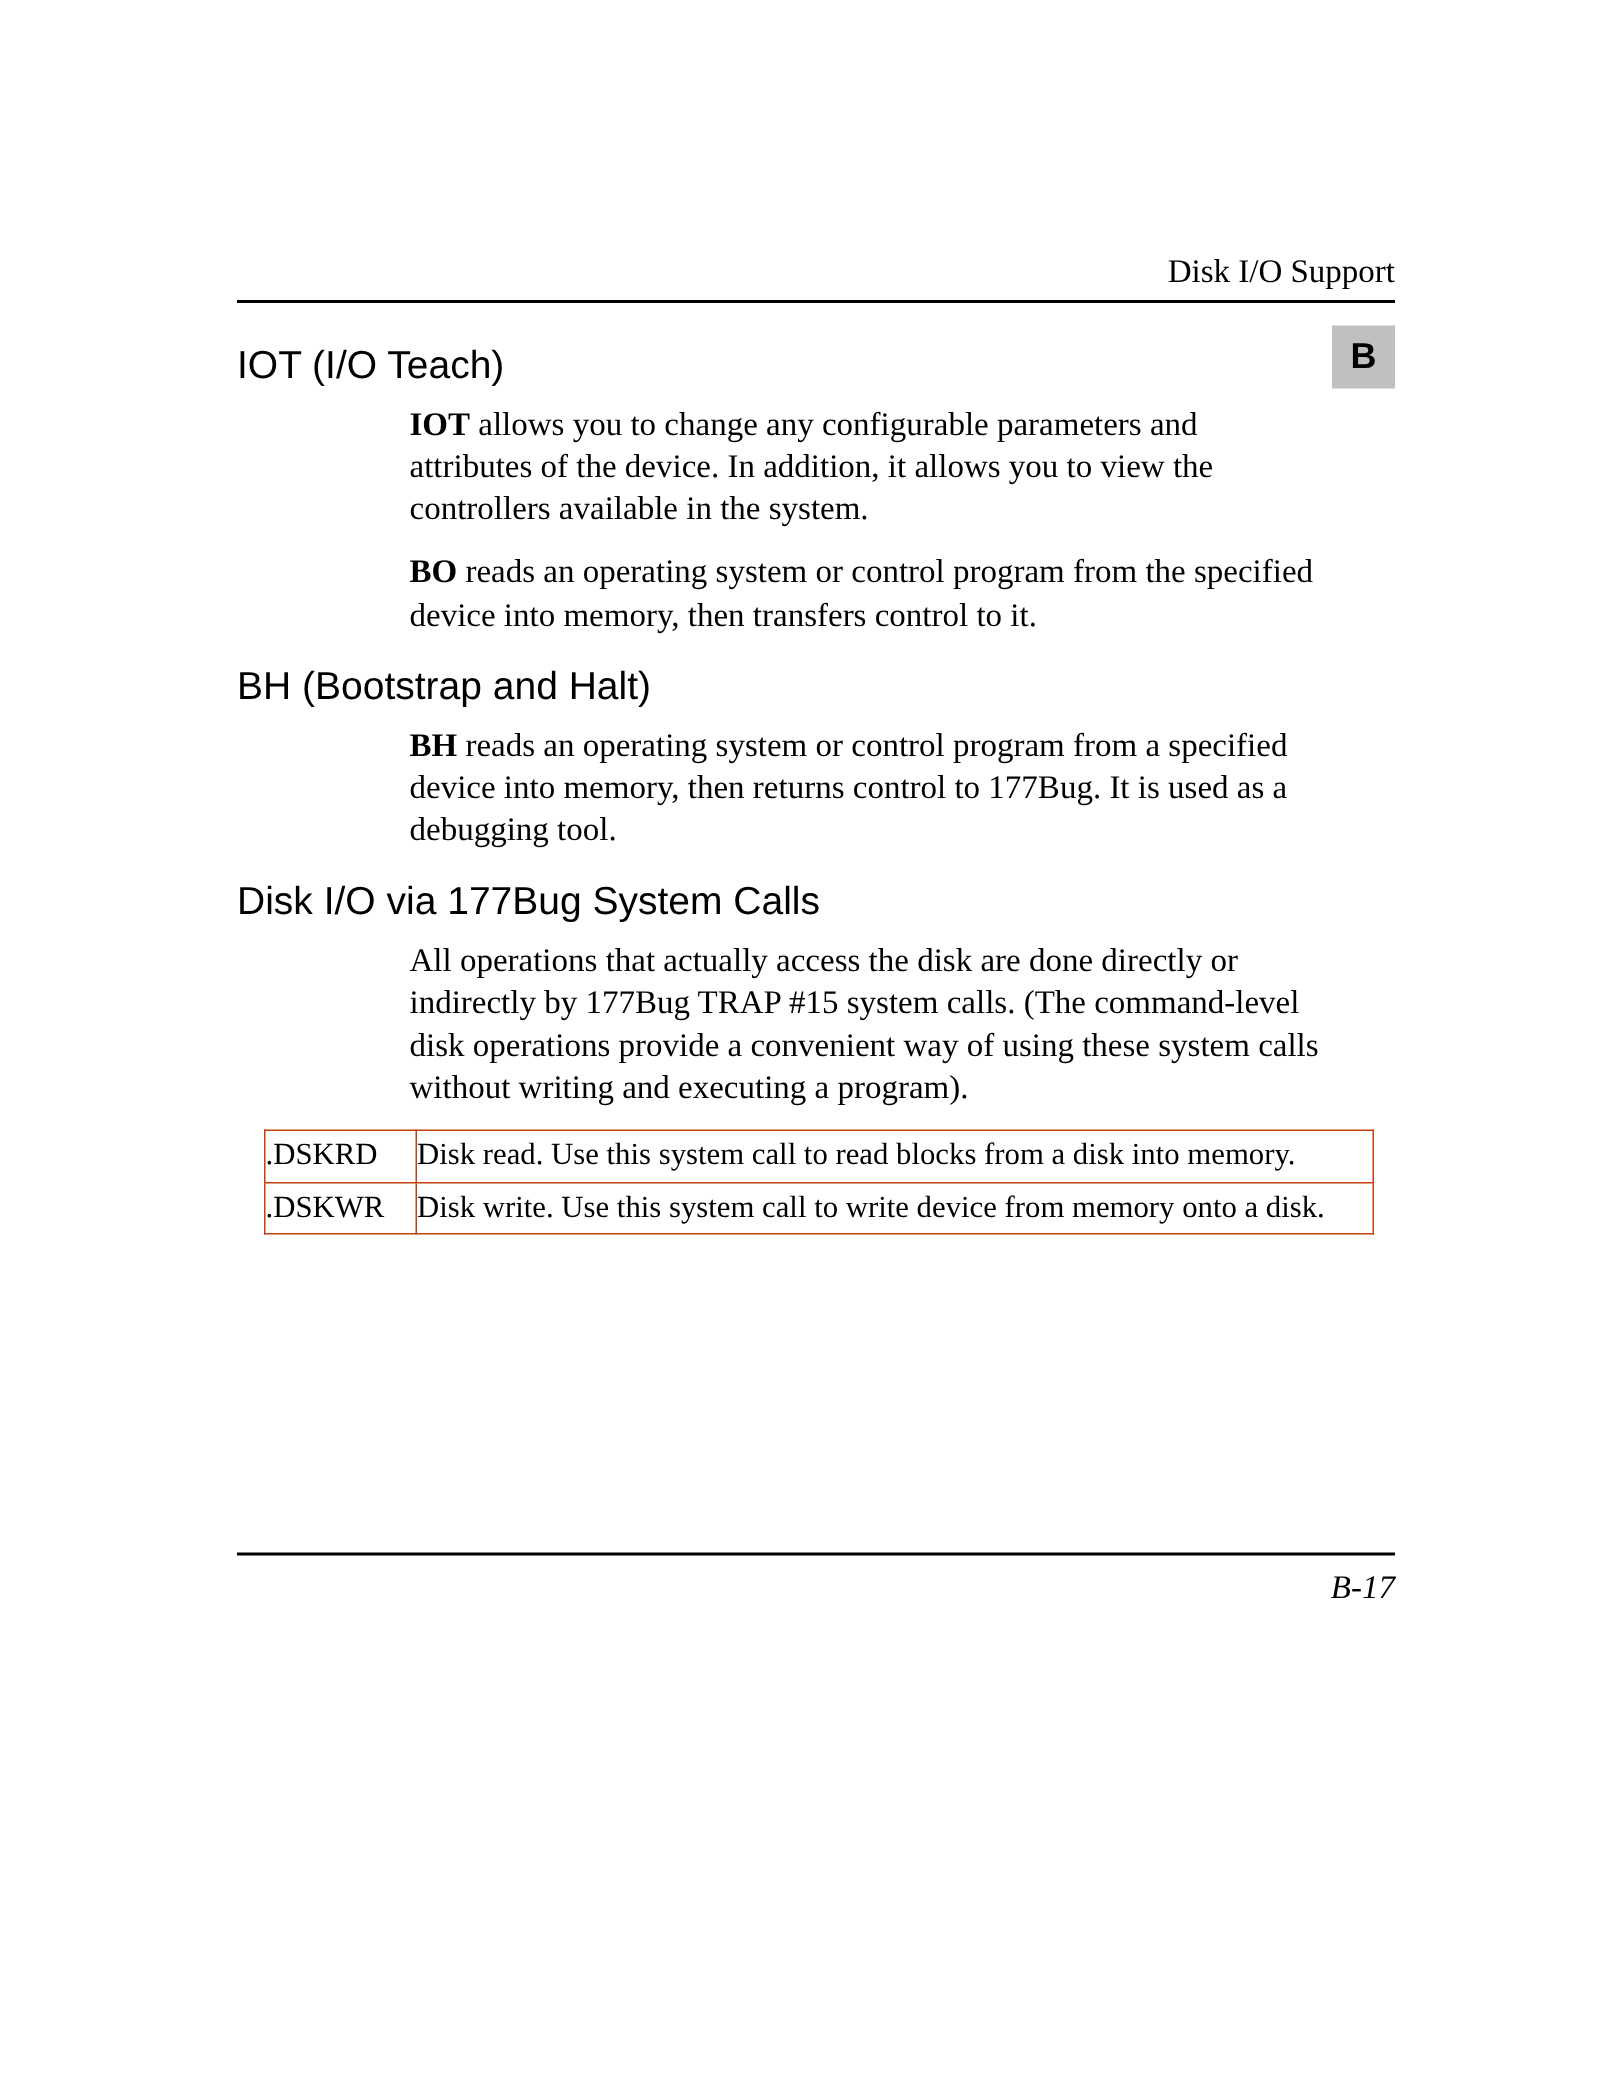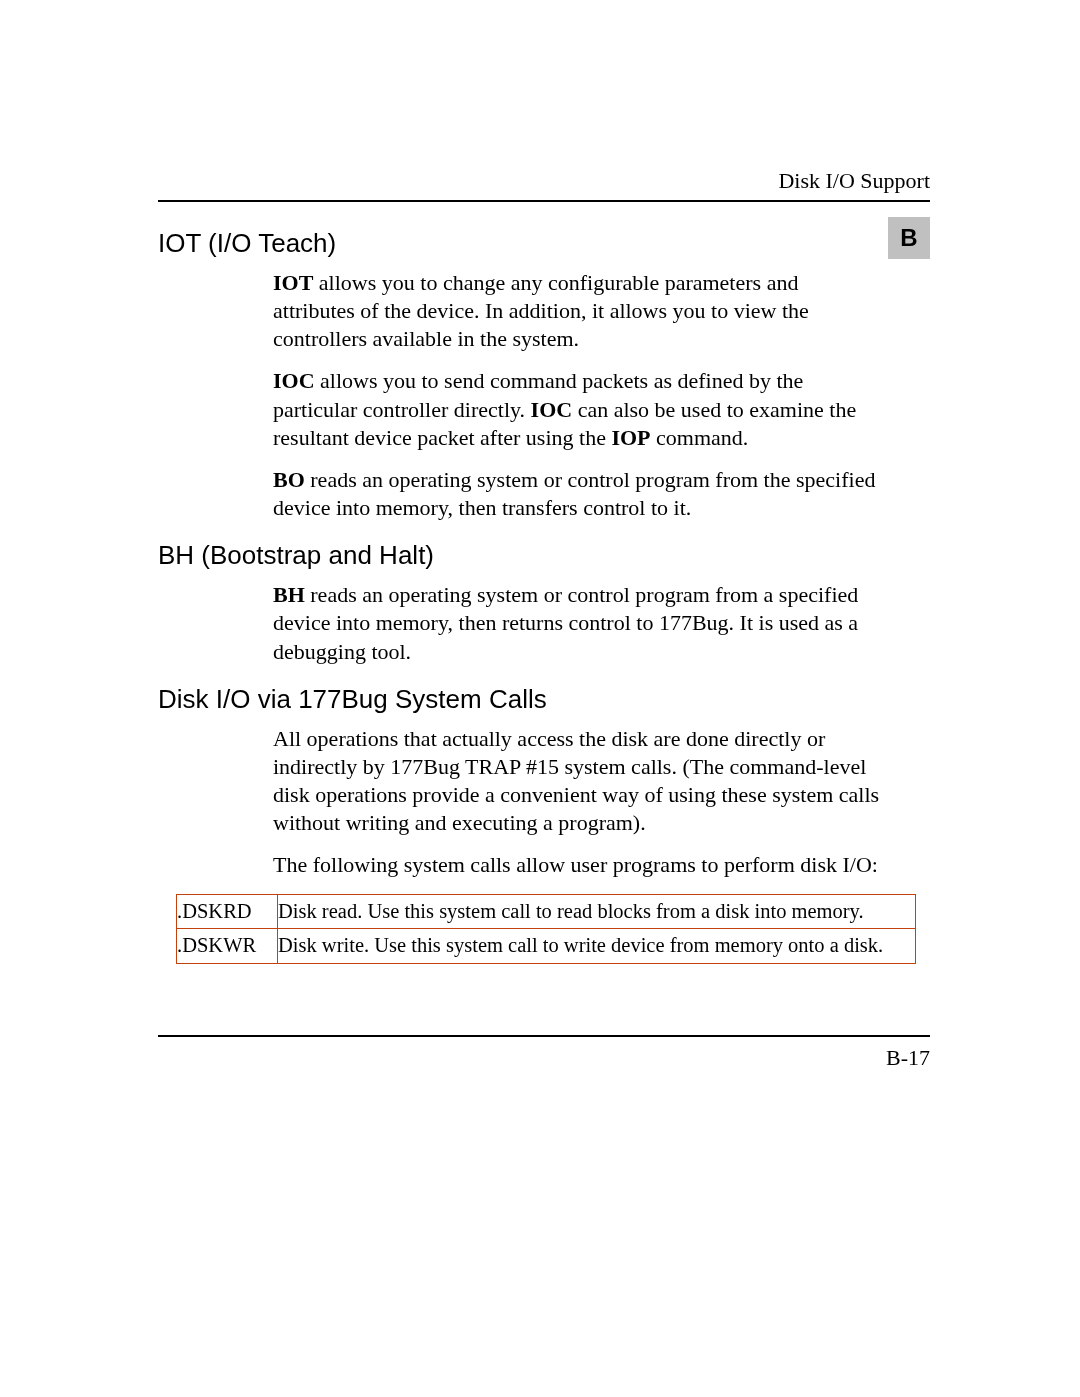--- a/index.html
+++ b/index.html
@@ -81,20 +81,21 @@
   }
   table.syscalls td.code {
     width: 100px;
     white-space: nowrap;
   }
   .footer {
     position: absolute;
     left: 158px;
     right: 150px;
     top: 1035px;
+    font-style: italic;
   }
   .footer-rule {
     border: none;
     border-top: 2px solid #000;
     margin: 0 0 8px 0;
   }
   .footer-num {
     text-align: right;
     font-size: 22px;
   }
@@ -113,36 +114,32 @@
     <span>B</span>
   </div>
 
   <div class="content">
 
     <h2 class="section">IOT (I/O Teach)</h2>
     <p class="body-para">
       <b>IOT</b><span> allows you to change any configurable parameters and attributes of the device. In addition, it allows you to view the controllers available in the system.</span>
     </p>
 
-    <p class="body-para">
-      <b>IOC</b><span> allows you to send command packets as defined by the particular controller directly. </span><b>IOC</b><span> can also be used to examine the resultant device packet after using the </span><b>IOP</b><span> command.</span>
-    </p>
 
     <p class="body-para">
       <b>BO</b><span> reads an operating system or control program from the specified device into memory, then transfers control to it.</span>
     </p>
 
     <h2 class="section gap-lg">BH (Bootstrap and Halt)</h2>
     <p class="body-para">
       <b>BH</b><span> reads an operating system or control program from a specified device into memory, then returns control to 177Bug. It is used as a debugging tool.</span>
     </p>
 
     <h2 class="section gap-lg">Disk I/O via 177Bug System Calls</h2>
     <p class="body-para">All operations that actually access the disk are done directly or indirectly by 177Bug TRAP #15 system calls. (The command-level disk operations provide a convenient way of using these system calls without writing and executing a program).</p>
-    <p class="body-para">The following system calls allow user programs to perform disk I/O:</p>
 
     <table class="syscalls">
       <tbody>
           <tr>
         <td class="code">.DSKRD</td>
         <td>Disk read. Use this system call to read blocks from a disk into memory.</td>
       </tr>
       <tr>
         <td class="code">.DSKWR</td>
         <td>Disk write. Use this system call to write device from memory onto a disk.</td>

